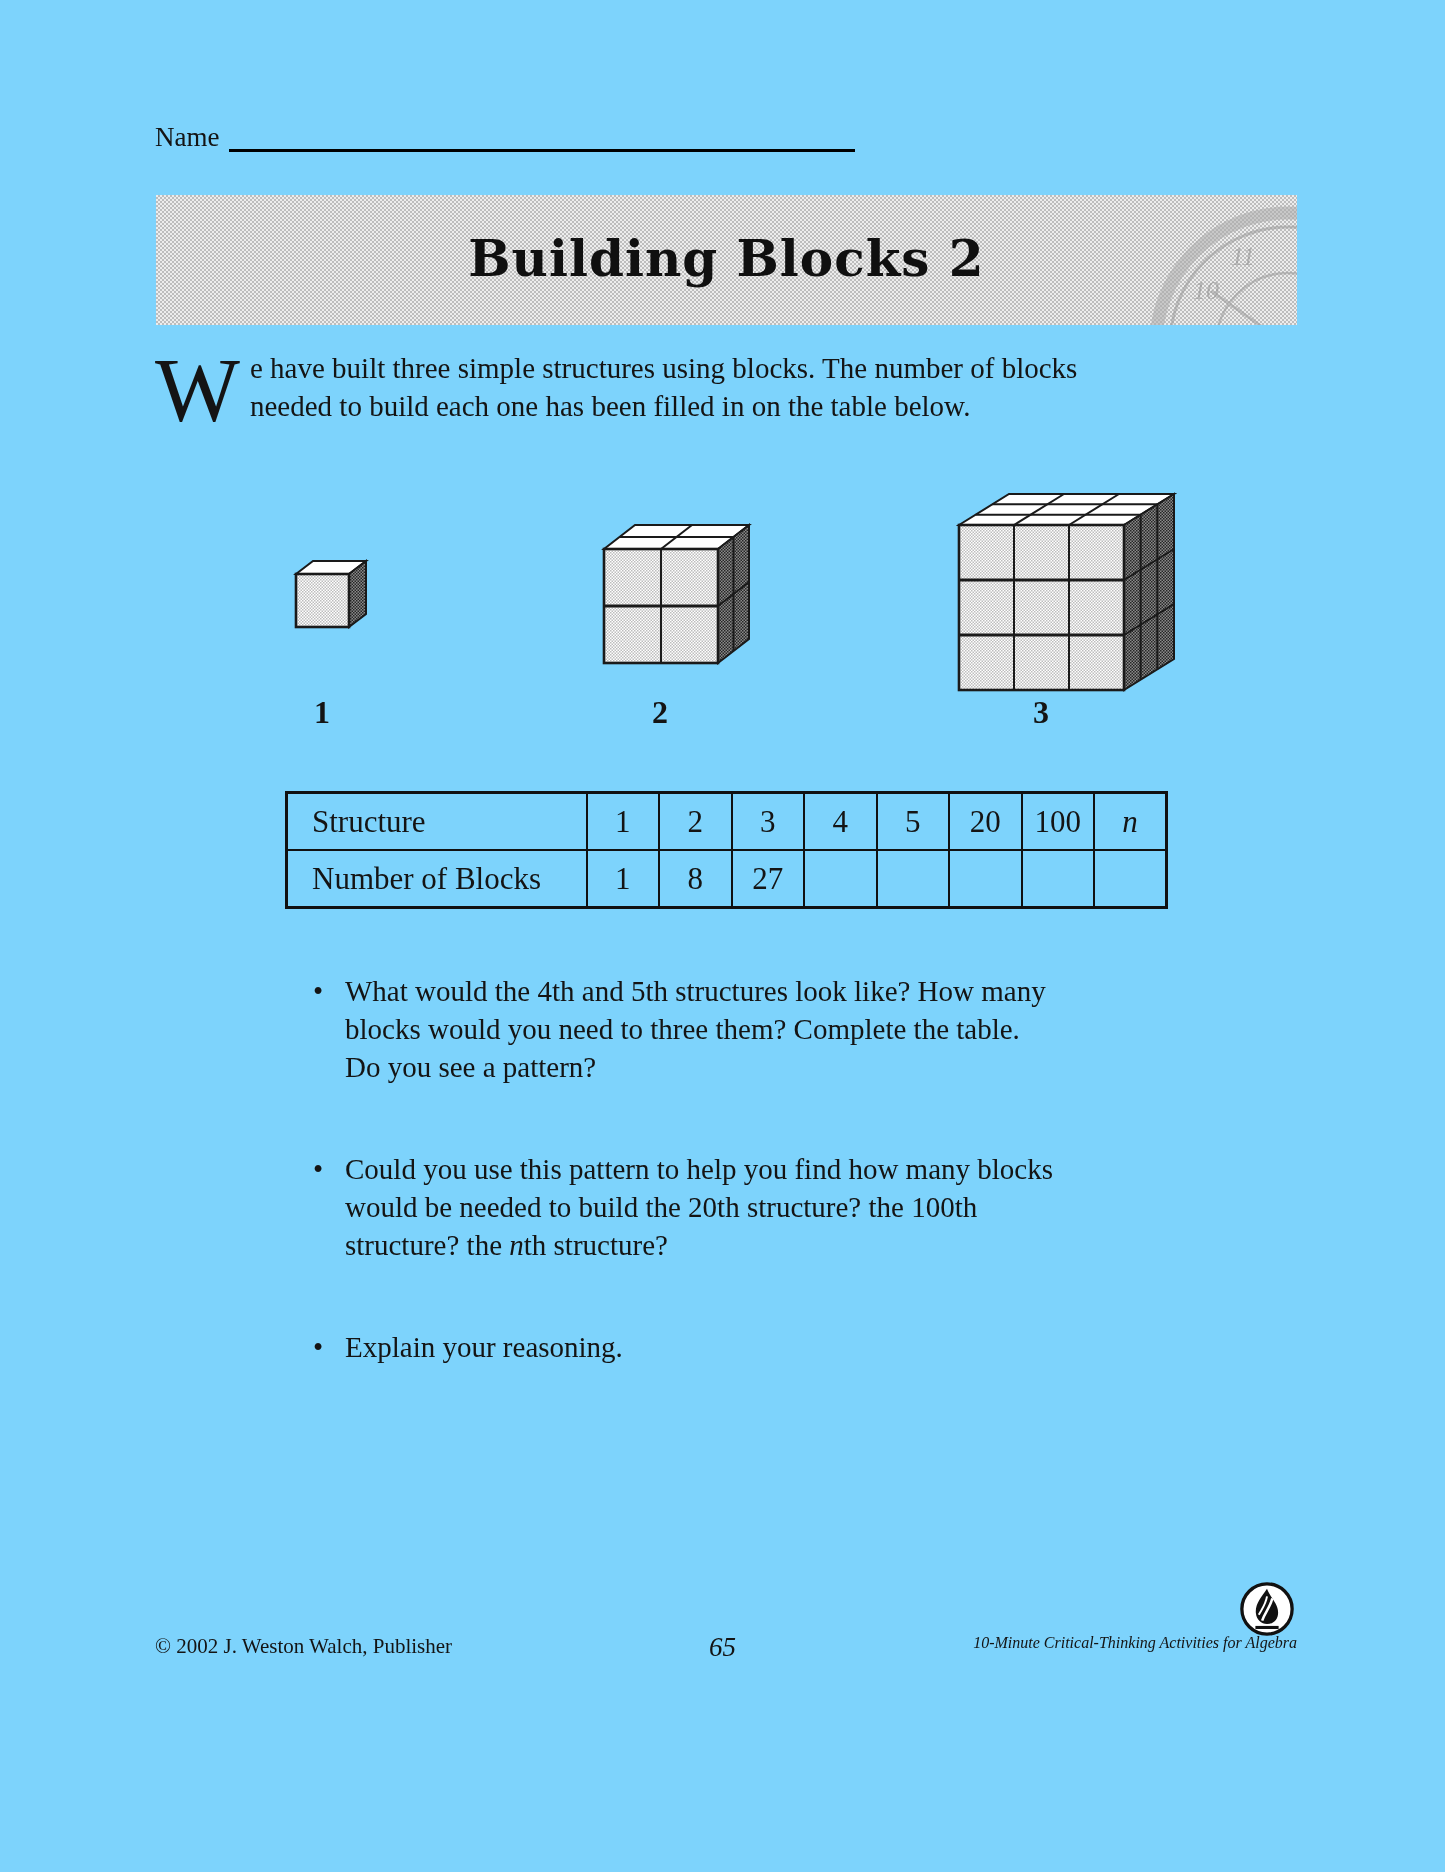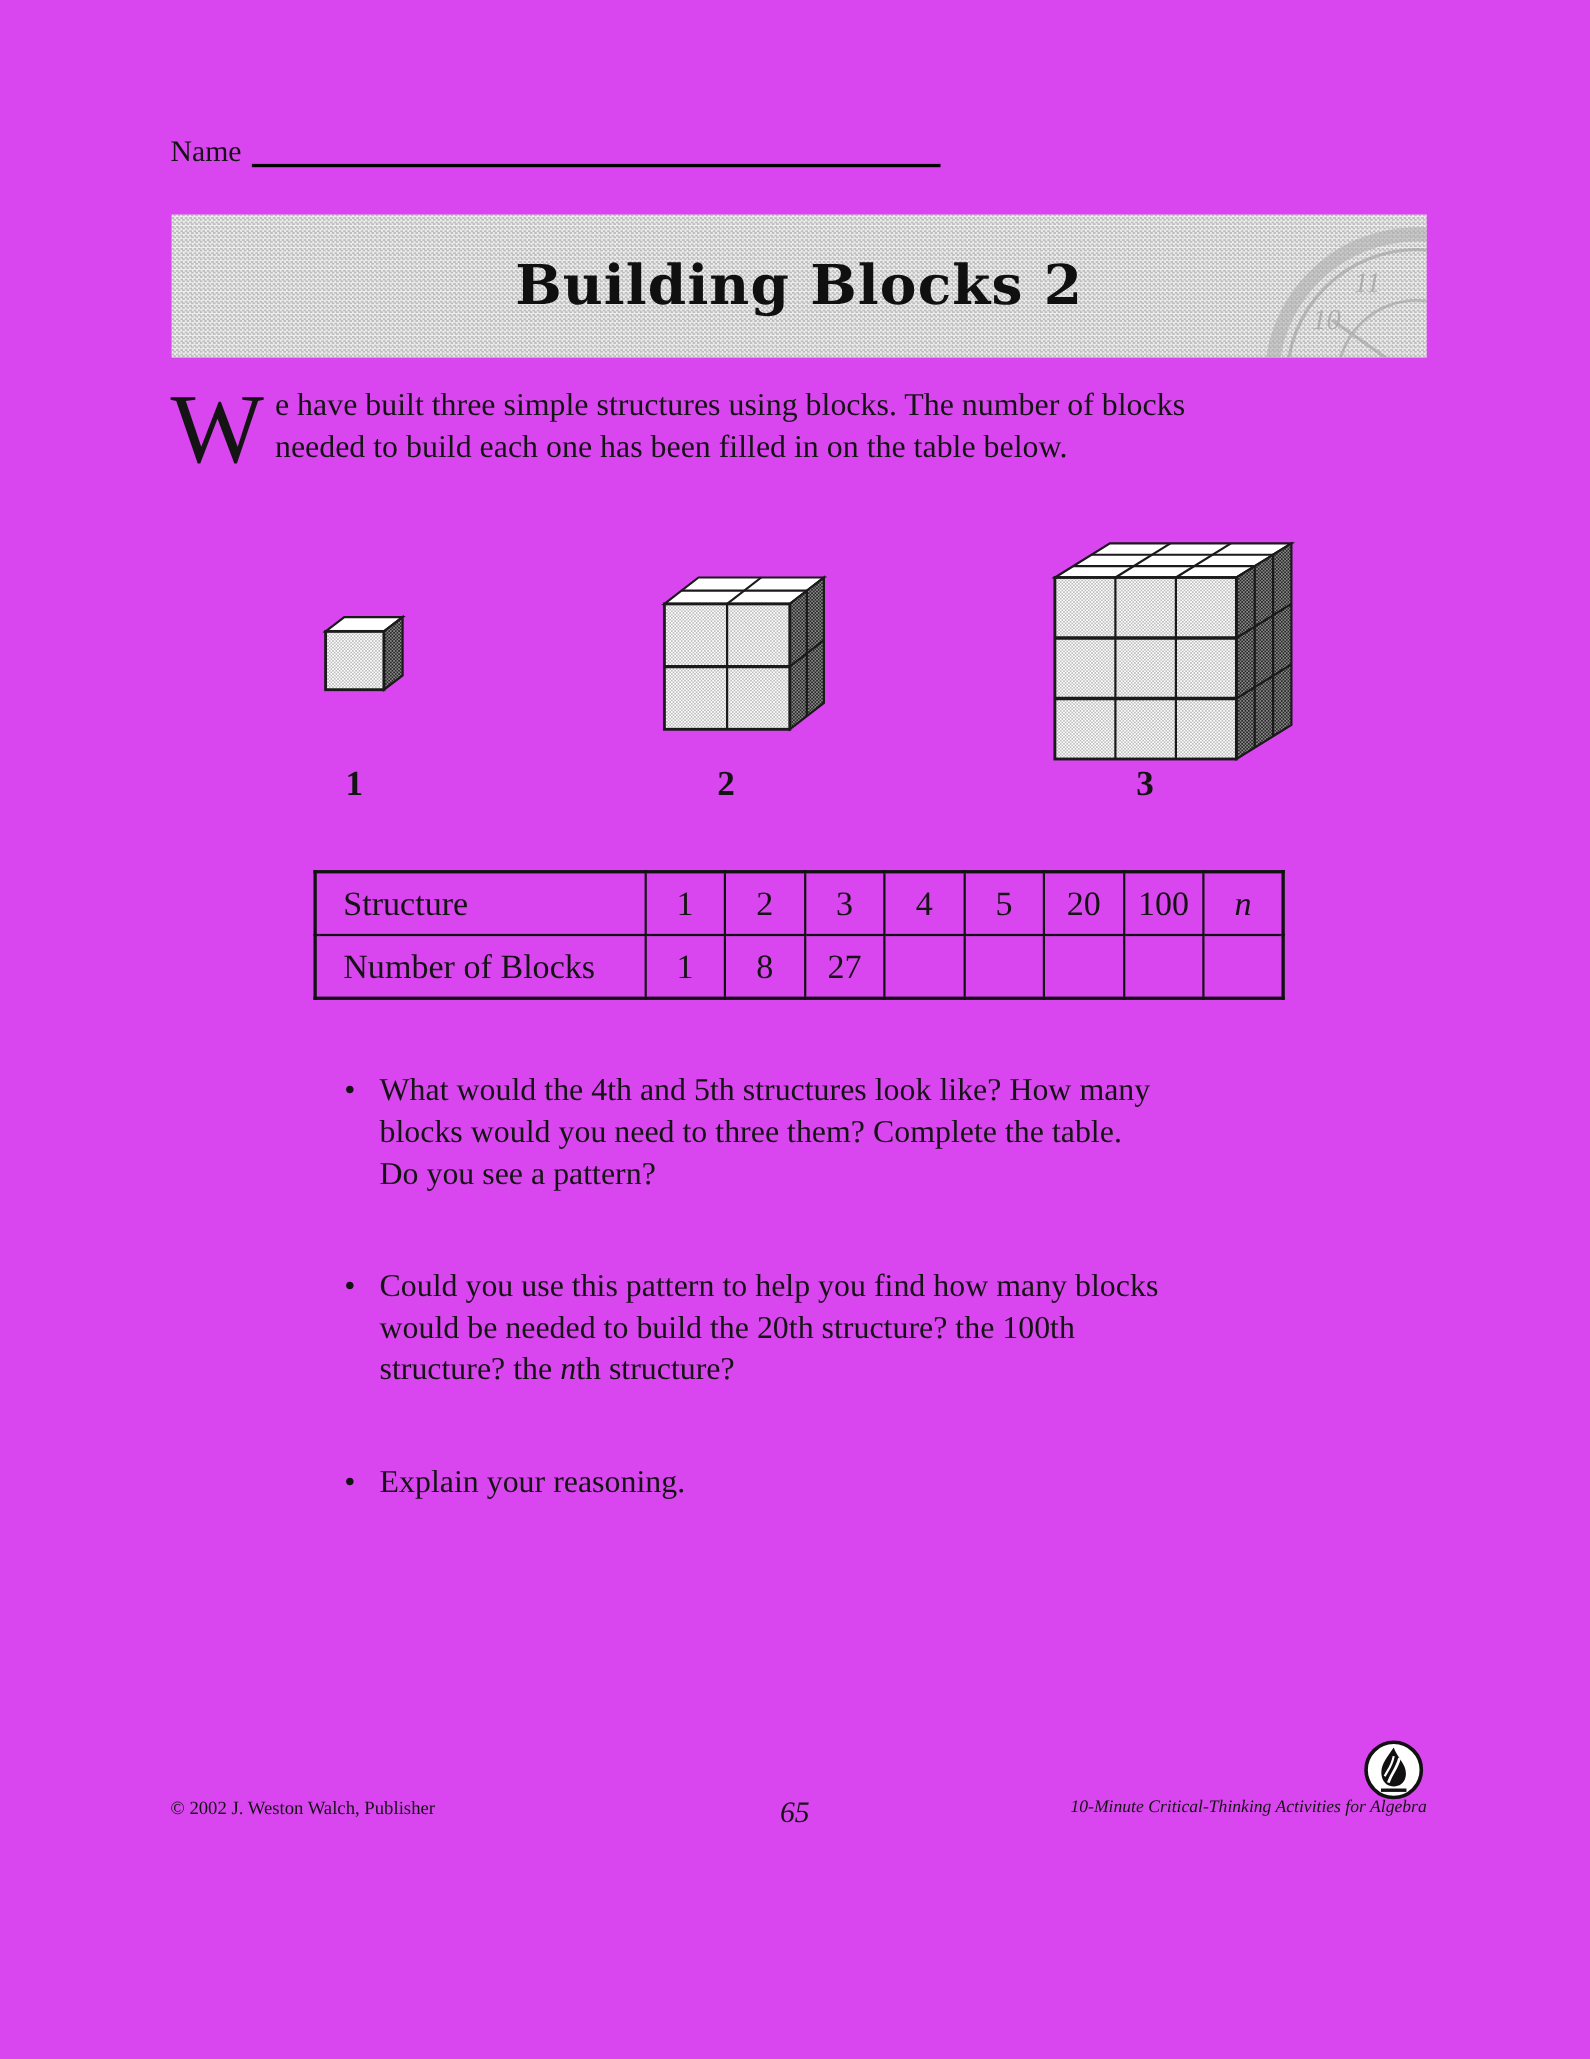--- a/index.html
+++ b/index.html
@@ -1,17 +1,17 @@
 <!DOCTYPE html>
 <html><head>
 <meta charset="utf-8">
 <style>
   html,body{margin:0;padding:0;background:#ffffff;}
   .page{
-    position:relative; width:1445px; height:1872px; background:#d946ef;
+    position:relative; width:1445px; height:1872px; background:#7dd3fc;
     font-family:"Liberation Serif", serif; color:#141414; overflow:hidden;
   }
 
   
   .namedate{position:absolute; top:116px; left:155px; width:1142px; display:flex;}
   .field{display:flex; align-items:flex-end; height:36px;}
   .field-name{width:700px; margin-right:45px;}
   .field-date{flex:1;}
   .flabel{font-size:27px; line-height:30px; margin-right:10px; white-space:nowrap;}
   .fline{flex:1; border-bottom:3px solid #000; height:100%;}
@@ -66,21 +66,21 @@
 
   
   .bullets{position:absolute; left:313px; top:0; width:920px; margin:0; padding:0; list-style:none;}
   .bullet{position:absolute; display:flex; width:100%;}
   .bullet-0{top:972px;} .bullet-1{top:1150px;} .bullet-2{top:1328px;}
   .bullet .marker{width:32px; font-size:29px; line-height:38px;}
   .bullet .btext{font-size:29px; line-height:38px;}
   .bullet .bline{white-space:nowrap;}
 
   
-  .footer-left{position:absolute; left:155px; top:1634px; font-size:17px;}
+  .footer-left{position:absolute; left:155px; top:1634px; font-size:21px;}
   .footer-page{position:absolute; left:50%; transform:translateX(-50%); top:1632px;
     font-size:27px; font-style:italic;}
   .footer-right{position:absolute; right:148px; top:1634px; font-size:16px; font-style:italic;}
   .logo{position:absolute; left:1238px; top:1580px;}
 
   .defs-holder{position:absolute; width:0; height:0; overflow:hidden;}
   i{font-style:italic;}
 </style>
 </head>
 <body>

